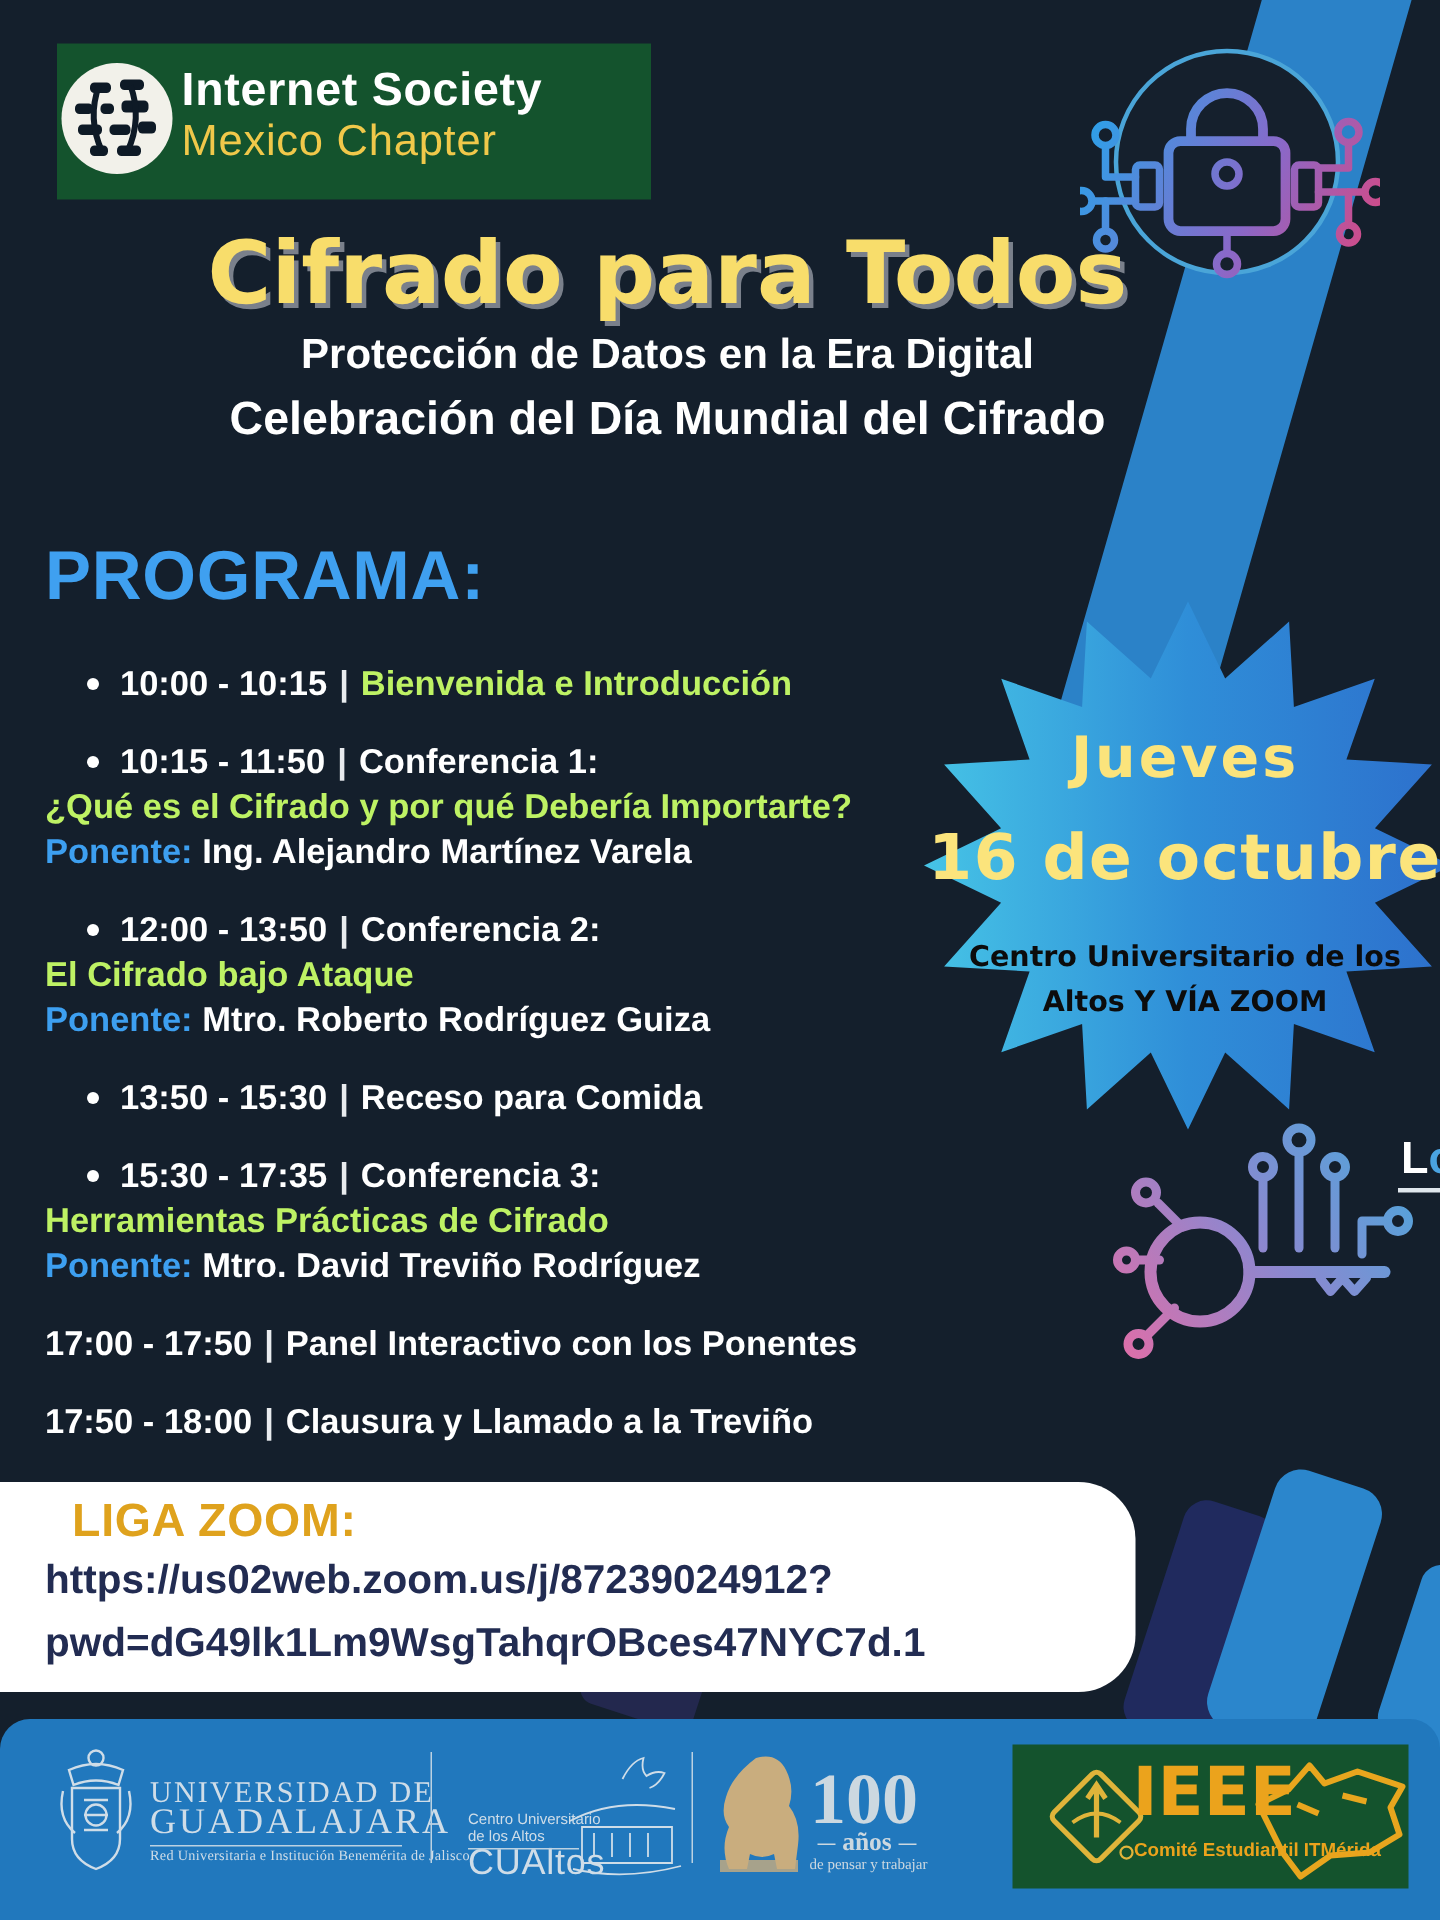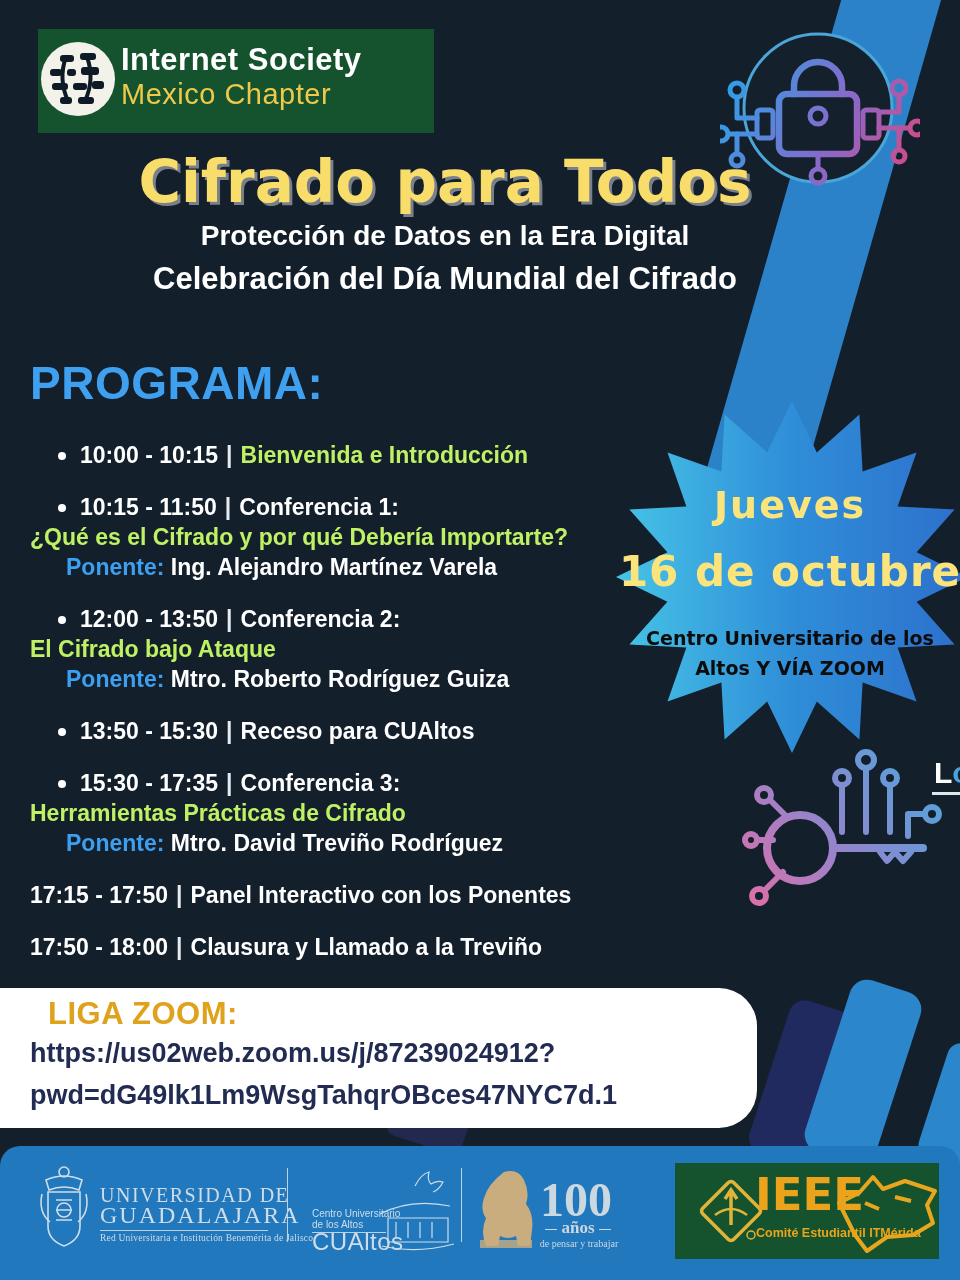--- a/index.html
+++ b/index.html
@@ -27,21 +27,21 @@
     text-shadow:3px 3px 0 rgba(140,146,156,.85);}
   #subtitle1{left:0;top:220px;width:890px;text-align:center;font-size:28px;font-weight:700;color:#ffffff;}
   #subtitle2{left:0;top:261px;width:890px;text-align:center;font-size:31px;font-weight:700;color:#ffffff;}
 
   
   #program-heading{left:30px;top:356px;font-size:46px;font-weight:800;color:#3fa0f0;letter-spacing:.5px;}
   #program-list{left:30px;top:440px;width:660px;}
   .program-item{margin-bottom:22px;}
   .program-item .line{font-size:23px;font-weight:700;line-height:30px;white-space:nowrap;}
   .bullet{display:inline-block;width:8px;height:8px;border-radius:50%;background:#ffffff;margin:0 14px 3px 28px;}
-  .c-white{color:#ffffff;} .c-yellow{color:#bef264;} .c-blue{color:#3d9ff0;margin-left:36px;}
+  .c-white{color:#ffffff;} .c-yellow{color:#bef264;} .c-blue{color:#3d9ff0;}
   .sep{color:#e8ebee;padding:0 8px;}
 
   
   #starburst{left:600px;top:395px;width:380px;height:380px;}
   .star-text{position:absolute;left:0;width:380px;text-align:center;font-family:"DejaVu Sans",sans-serif;}
   #star-day{top:88px;font-size:38px;font-weight:800;color:#fbe47c;letter-spacing:2px;}
   #star-date{top:152px;font-size:42px;font-weight:800;color:#fbe47c;letter-spacing:1px;}
   #star-loc1{top:232px;font-size:19px;font-weight:800;color:#0c0c0c;}
   #star-loc2{top:262px;font-size:19px;font-weight:800;color:#0c0c0c;}
 
@@ -154,29 +154,29 @@
       <div class="line"><span class="bullet"></span><span class="c-white">10:15 - 11:50</span><span class="sep">|</span><span class="c-white">Conferencia 1:</span></div>
       <div class="line c-yellow">¿Qué es el Cifrado y por qué Debería Importarte?</div>
       <div class="line"><span class="c-blue">Ponente: </span><span class="c-white">Ing. Alejandro Martínez Varela</span></div>
     </div>
     <div class="program-item">
       <div class="line"><span class="bullet"></span><span class="c-white">12:00 - 13:50</span><span class="sep">|</span><span class="c-white">Conferencia 2:</span></div>
       <div class="line c-yellow">El Cifrado bajo Ataque</div>
       <div class="line"><span class="c-blue">Ponente: </span><span class="c-white">Mtro. Roberto Rodríguez Guiza</span></div>
     </div>
     <div class="program-item">
-      <div class="line"><span class="bullet"></span><span class="c-white">13:50 - 15:30</span><span class="sep">|</span><span class="c-white">Receso para CUAltos</span></div>
+      <div class="line"><span class="bullet"></span><span class="c-white">13:50 - 15:30</span><span class="sep">|</span><span class="c-white">Receso para Comida</span></div>
     </div>
     <div class="program-item">
       <div class="line"><span class="bullet"></span><span class="c-white">15:30 - 17:35</span><span class="sep">|</span><span class="c-white">Conferencia 3:</span></div>
       <div class="line c-yellow">Herramientas Prácticas de Cifrado</div>
       <div class="line"><span class="c-blue">Ponente: </span><span class="c-white">Mtro. David Treviño Rodríguez</span></div>
     </div>
     <div class="program-item">
-      <div class="line"><span class="c-white">17:15 - 17:50</span><span class="sep">|</span><span class="c-white">Panel Interactivo con los Ponentes</span></div>
+      <div class="line"><span class="c-white">17:00 - 17:50</span><span class="sep">|</span><span class="c-white">Panel Interactivo con los Ponentes</span></div>
     </div>
     <div class="program-item">
       <div class="line"><span class="c-white">17:50 - 18:00</span><span class="sep">|</span><span class="c-white">Clausura y Llamado a la Treviño</span></div>
     </div>
   </div>
 
 <div class="abs" id="starburst">
   <svg width="380" height="380" viewBox="0 0 380 380">
     <defs>
       <linearGradient id="stargrad" x1="0" y1="0" x2="1" y2="0">

